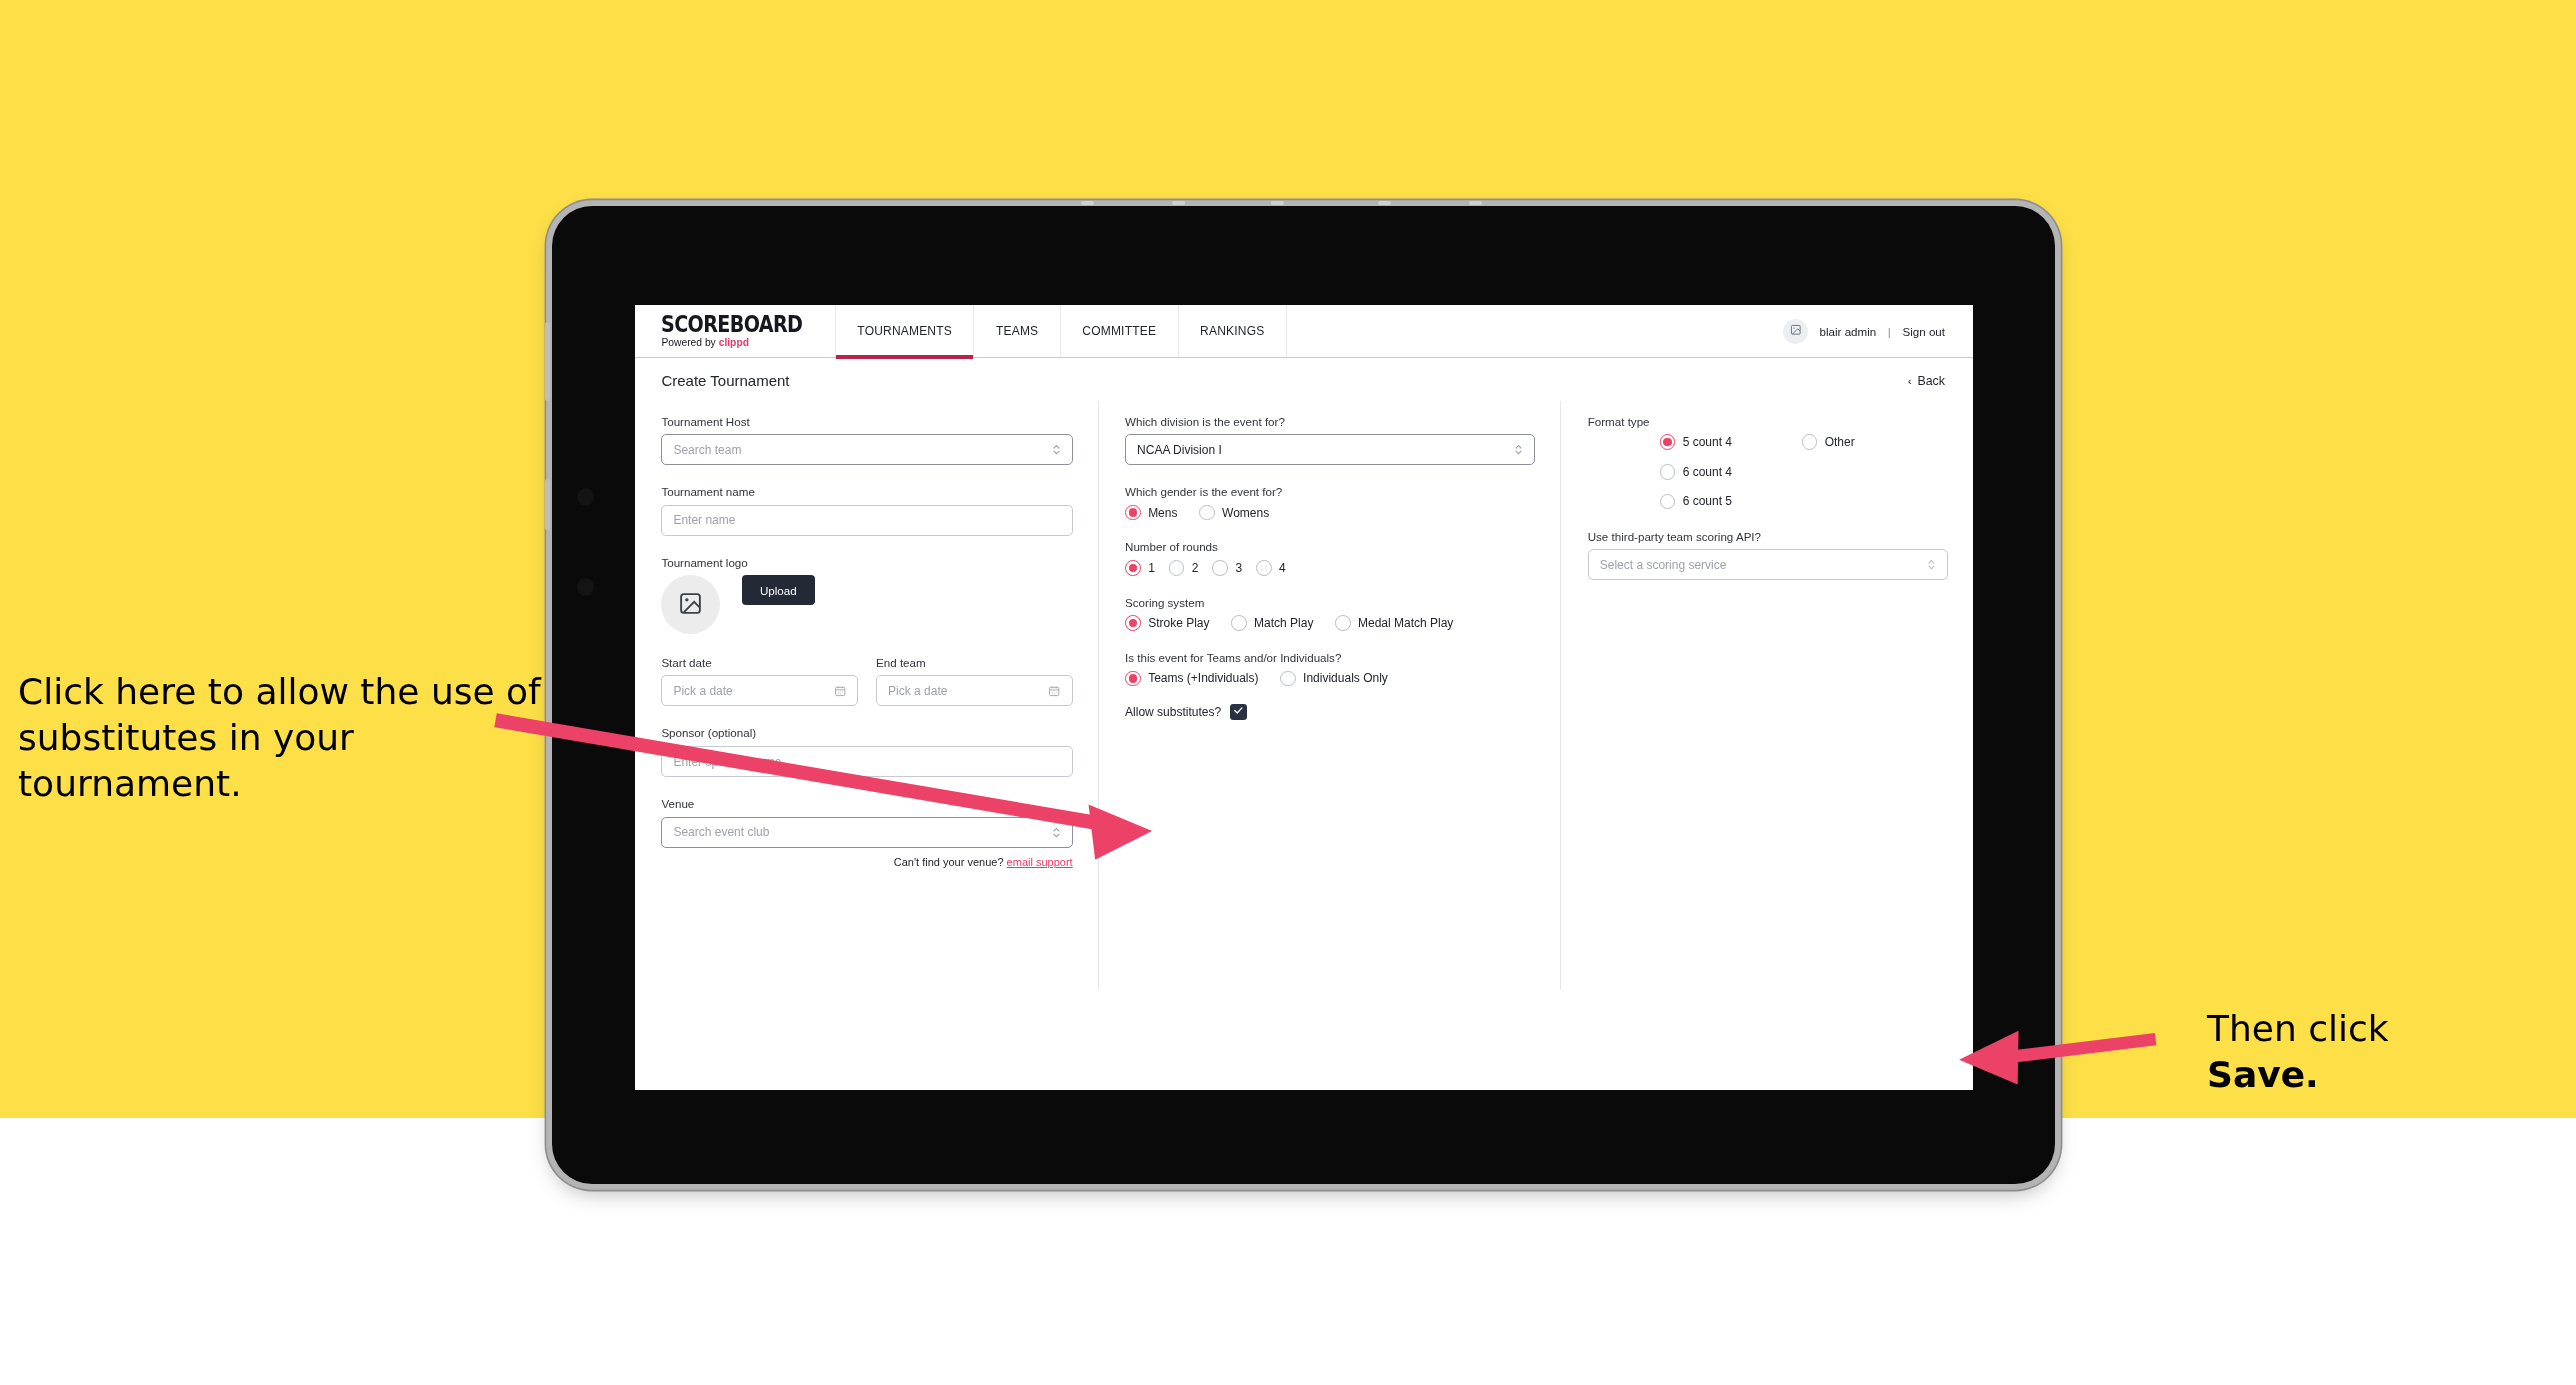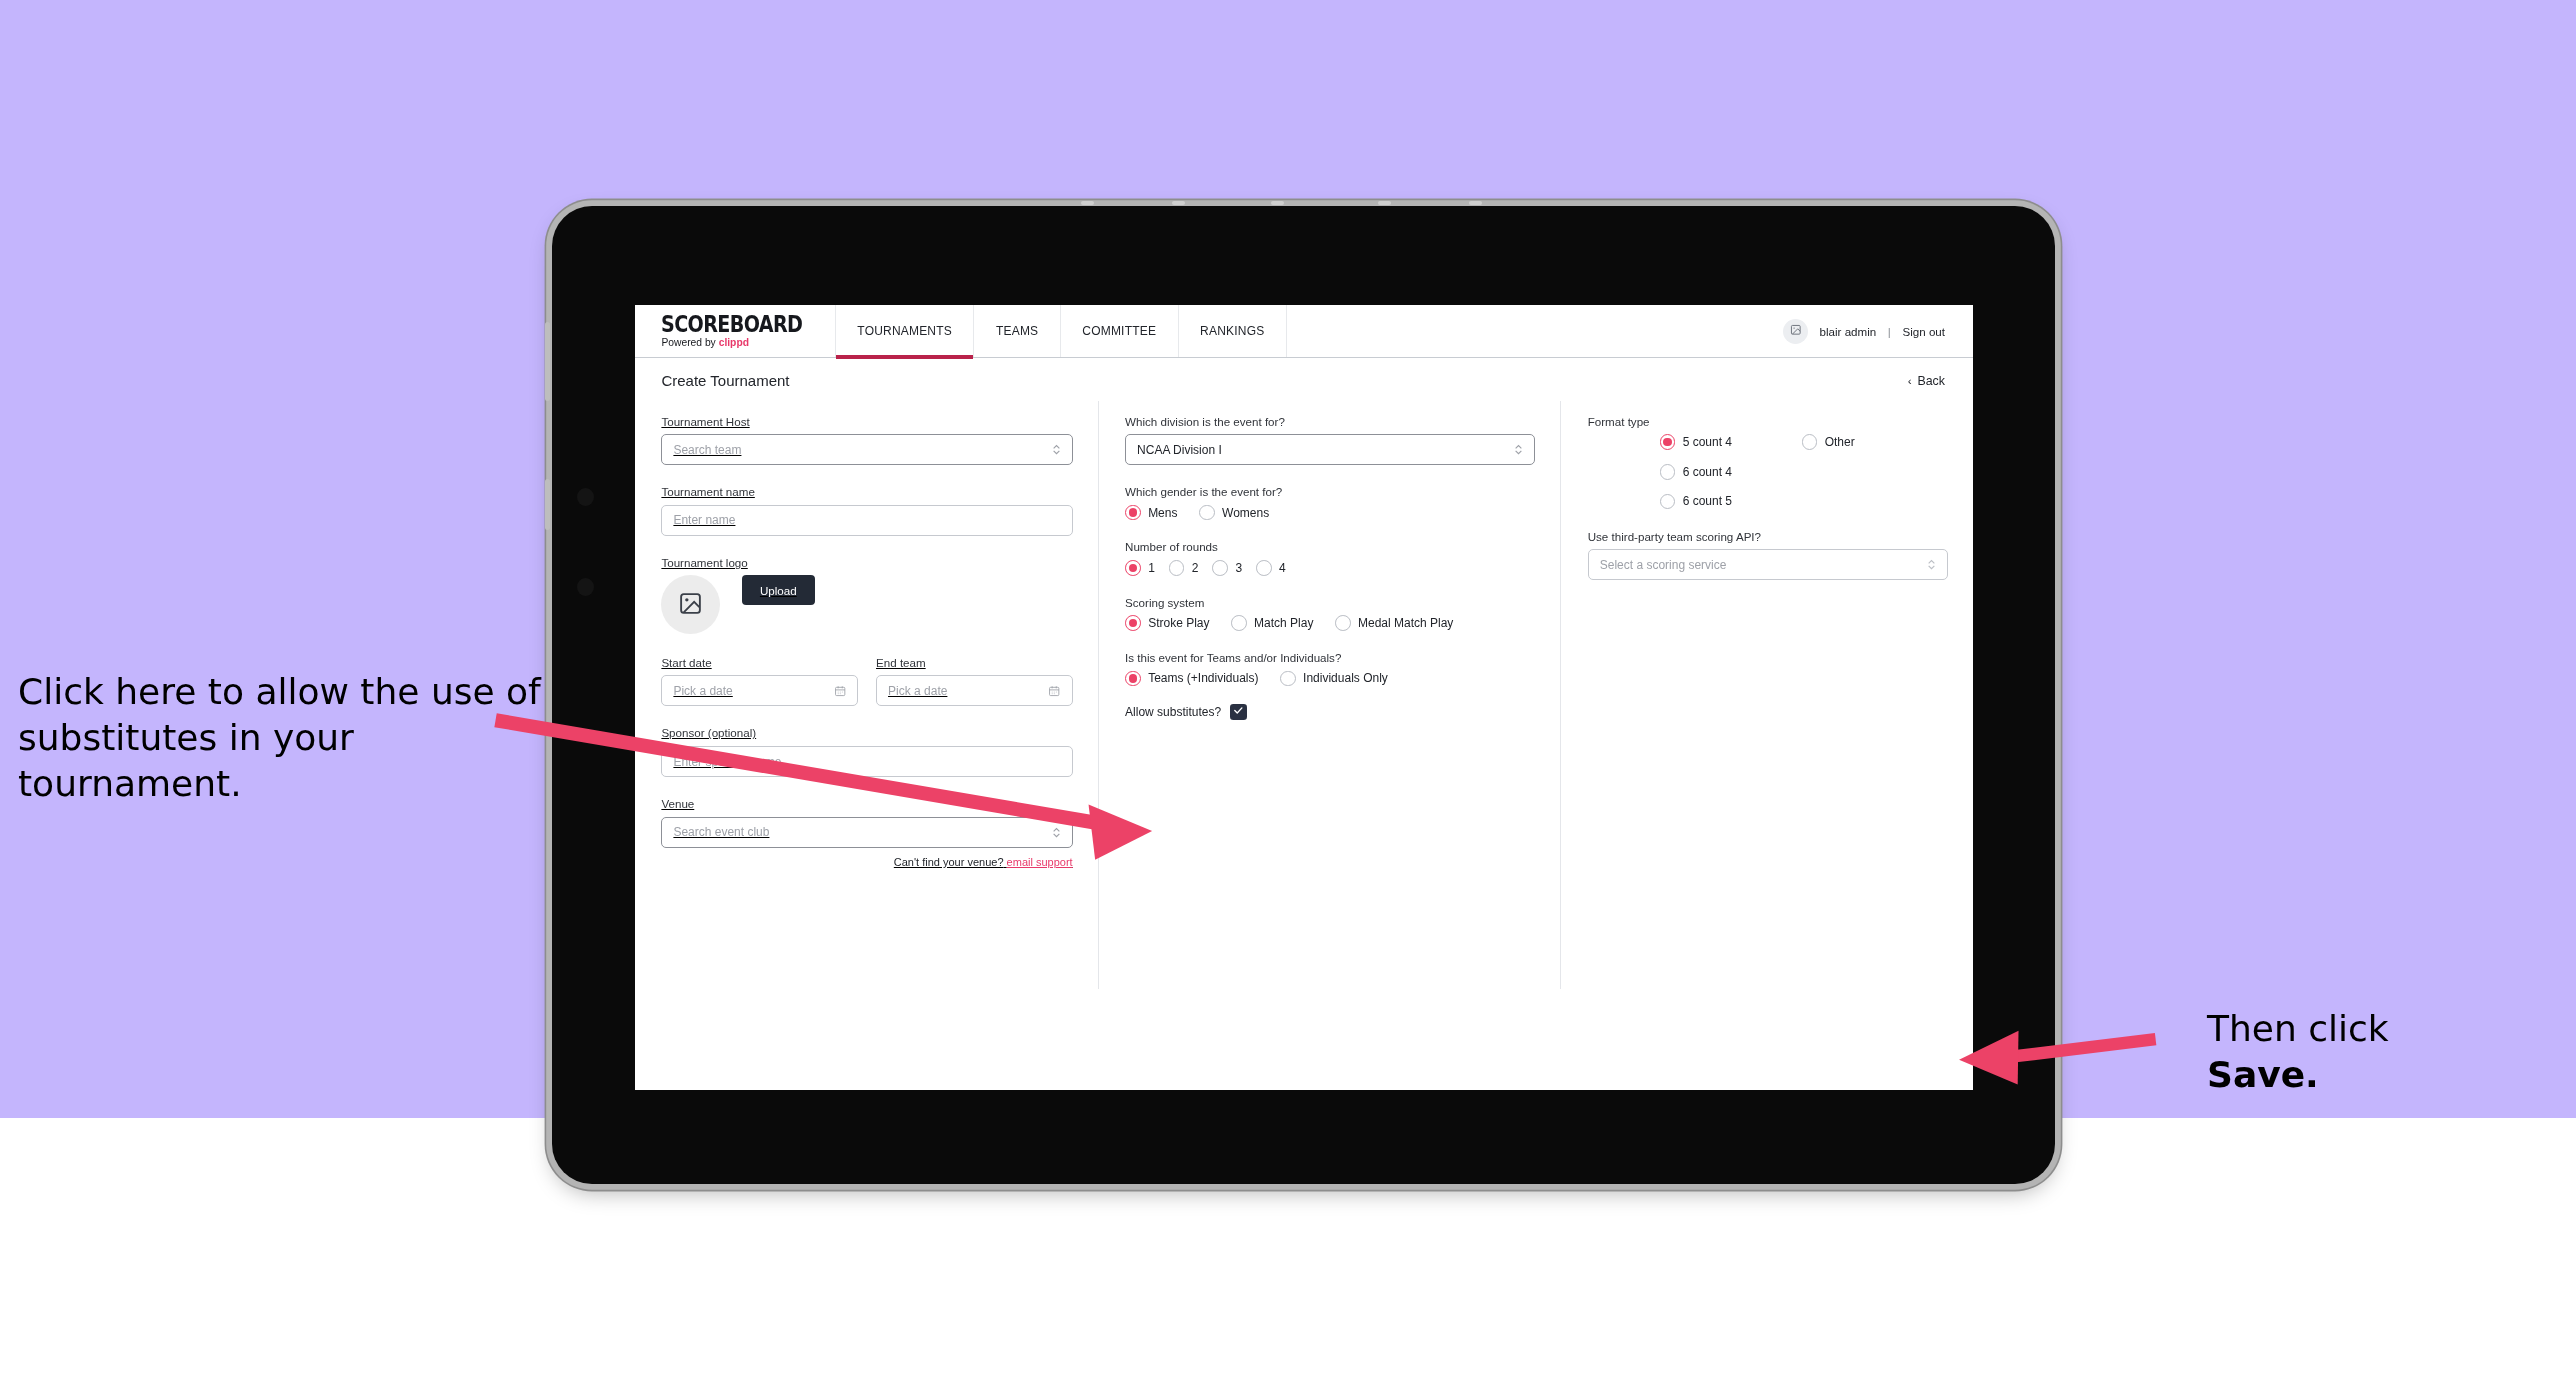--- a/index.html
+++ b/index.html
@@ -2,21 +2,21 @@
 <html style="font-size:13.2px"><head>
 <meta charset="utf-8">
 <style>
   * { box-sizing: border-box; margin: 0; padding: 0; }
   html, body {
     width: 2576px; height: 1386px;
     background: #ffffff;
     font-family: "Liberation Sans", sans-serif;
     overflow: hidden;
   }
-  #stage { position: relative; width: 2576px; height: 1118px; background:#c4b5fd; }
+  #stage { position: relative; width: 2576px; height: 1118px; background:#fde047; }
 
   
   .device {
     position: absolute;
     left: 552px; top: 206px;
     width: 1503px; height: 978px;
     background: #0a0a0a;
     border-radius: 40px;
     box-shadow: 0 0 0 5.8px #b4b4b4, 0 0 0 7.4px #8d8d8d, 0 8.3px 21.5px rgba(0,0,0,.28);
   }
@@ -121,21 +121,21 @@
     margin-left:auto; display:flex; align-items:center; gap: 5.8px;
     font-size: 12.4px; color: #22252b; cursor:pointer;
   }
   .back-chev { font-size: 11.6px; color:#22252b; }
 
   
   .cols { display:flex; height: 588px; }
   .col {
     padding: 13.2px 25px 0 26.4px;
   }
-  .col.c1 { width: 463px; text-decoration: underline; }
+  .col.c1 { width: 463px; }
   .col.c2 { width: 463px; border-left: 0.8px solid #e4e6ea; }
   .col.c3 { width: 413px; border-left: 0.8px solid #e4e6ea; }
 
   .fieldlabel {
     font-size: 11.6px; color: #31343a; margin-bottom: 6.6px;
   }
   .fieldlabel.mt { margin-top: 20px; }
 
   .input {
     width: 100%; height: 31px;

